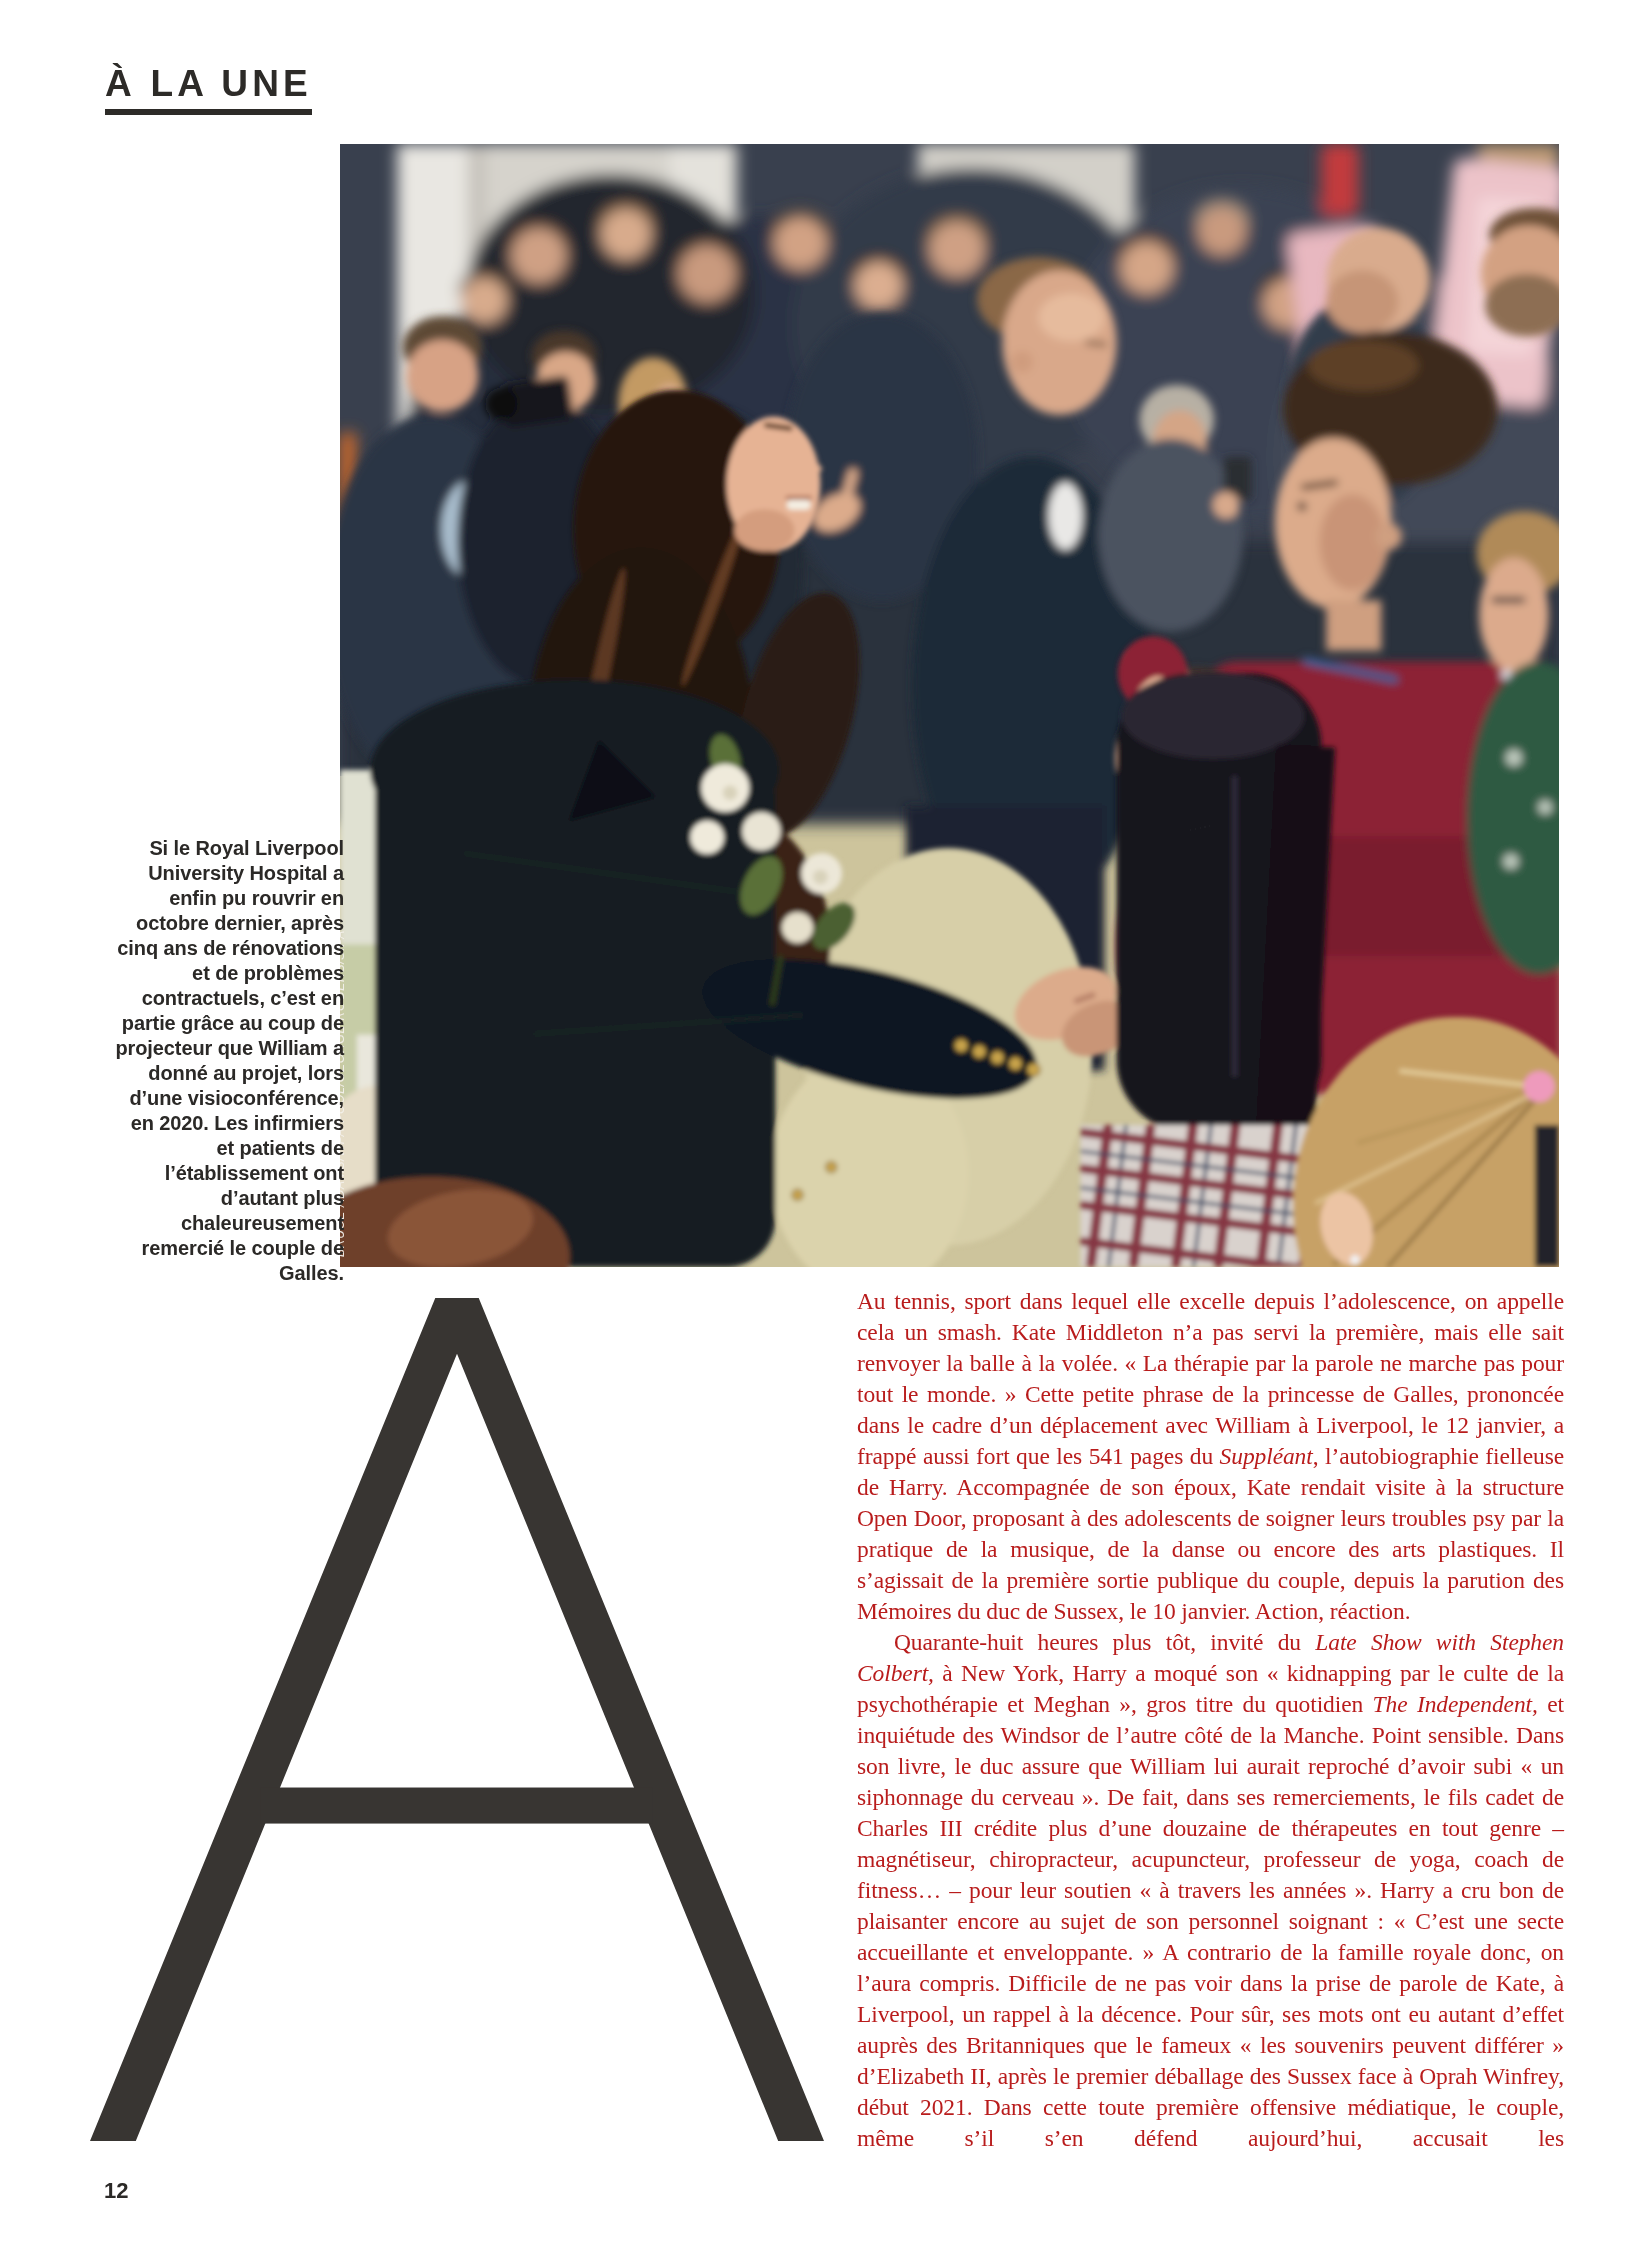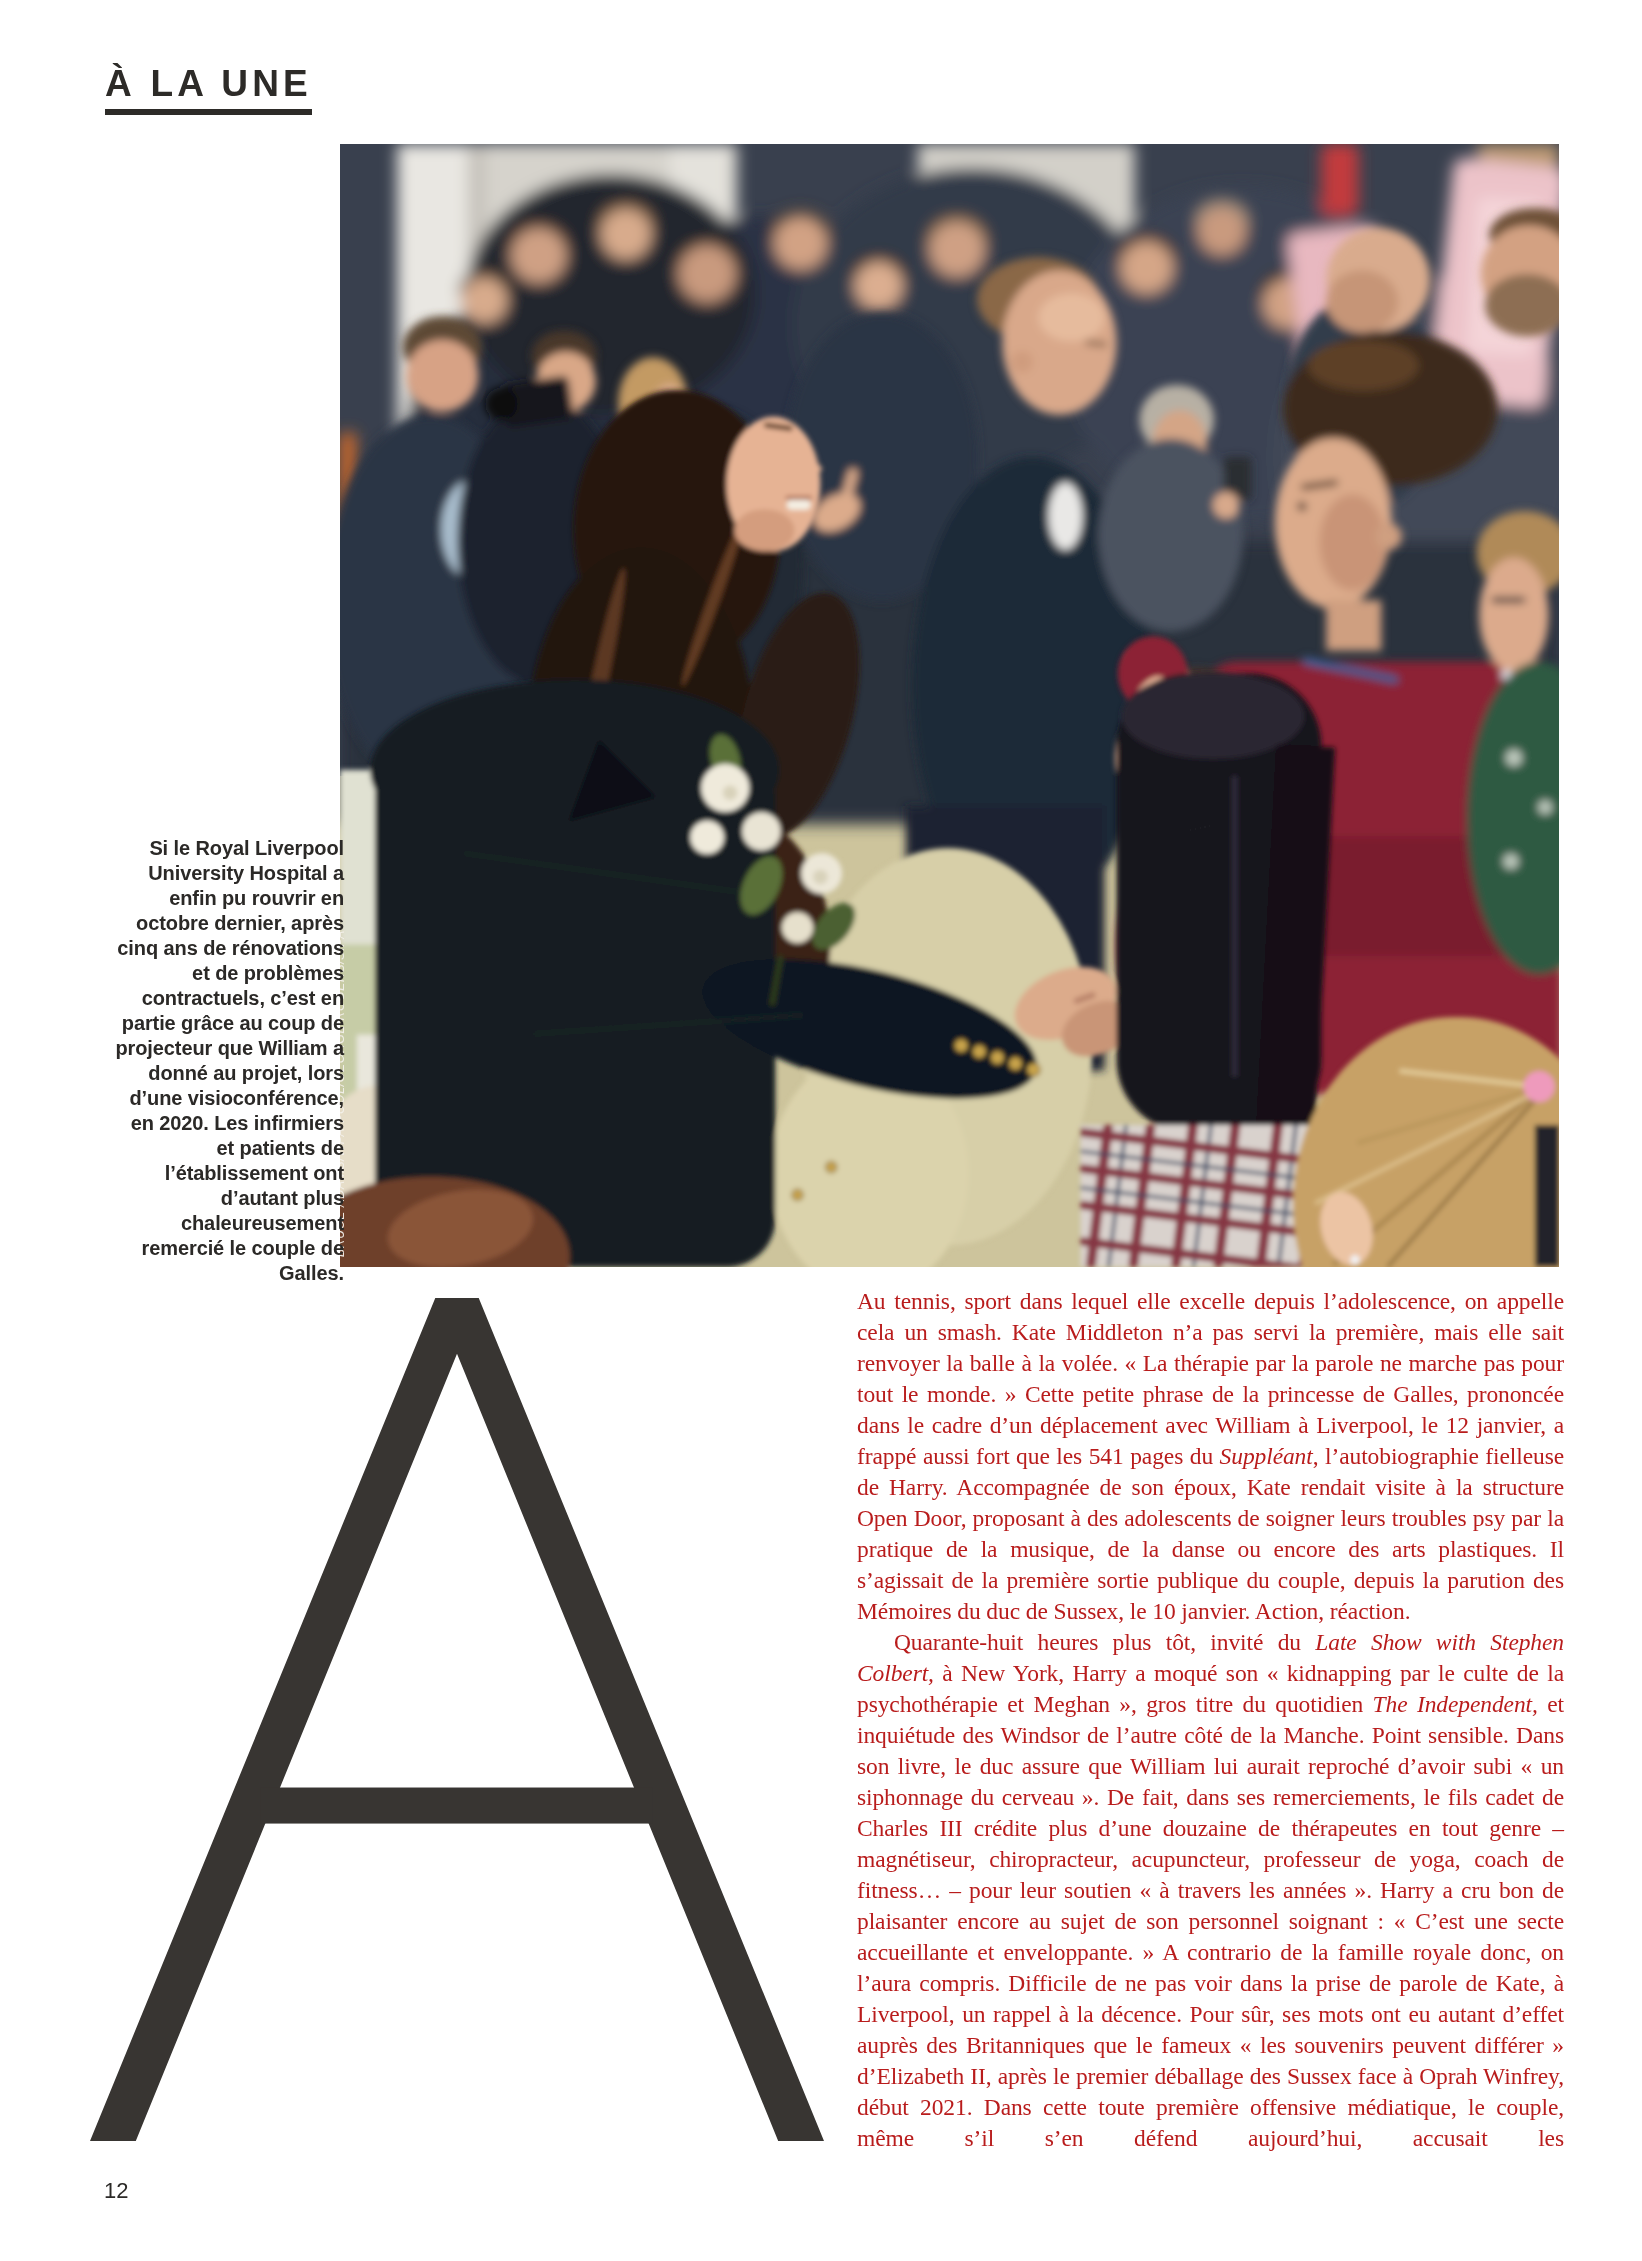--- a/index.html
+++ b/index.html
@@ -50,21 +50,21 @@
     text-align:justify;letter-spacing:-0.1px;
   }
   .article p{margin:0;}
   .article p.indent{text-indent:37px;}
   .article p:last-child{text-align-last:justify;}
   .article i{font-style:italic;}
   
   .page-number{
     position:absolute;left:104px;top:2178px;
     font-family:"Liberation Sans",sans-serif;
-    font-weight:normal;font-size:22px;color:#2b2927;
+    font-weight:bold;font-size:22px;color:#2b2927;
   }
 </style>
 </head>
 <body>
 
 <div class="page">
 
   <div class="section-header">
     <span>À LA UNE</span>
   </div>

